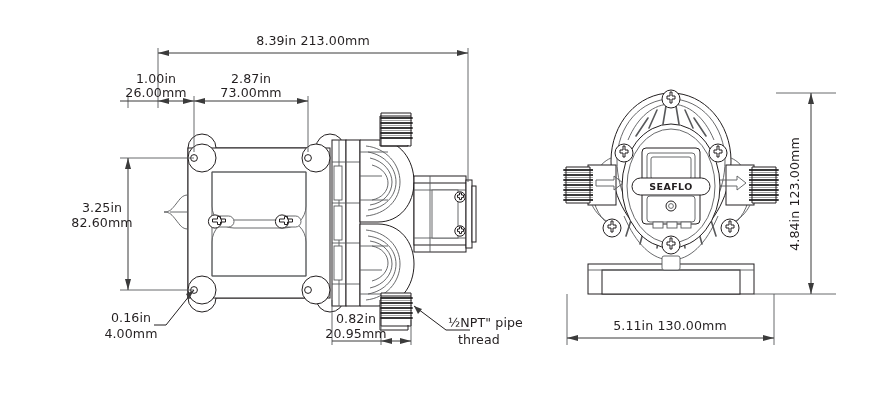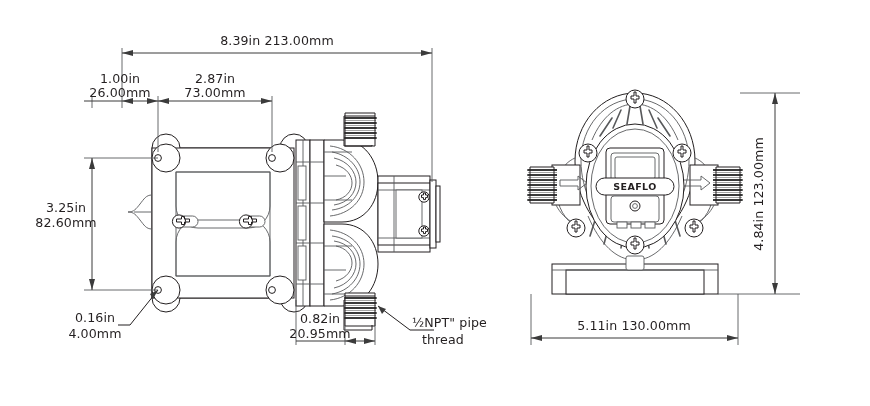--- a/index.html
+++ b/index.html
@@ -11,20 +11,21 @@
     width: 870px;
     height: 406px;
     overflow: hidden;
     font-family: "DejaVu Sans", "Liberation Sans", sans-serif;
   }
   #drawing-root {
     position: relative;
     width: 690px;
     height: 406px;
     background: #ffffff;
+    padding-left: 36px;
   }
   svg.sheet {
     display: block;
     width: 870px;
     height: 406px;
   }
   .ln {
     stroke: #231f20;
     fill: none;
     stroke-width: 1;

